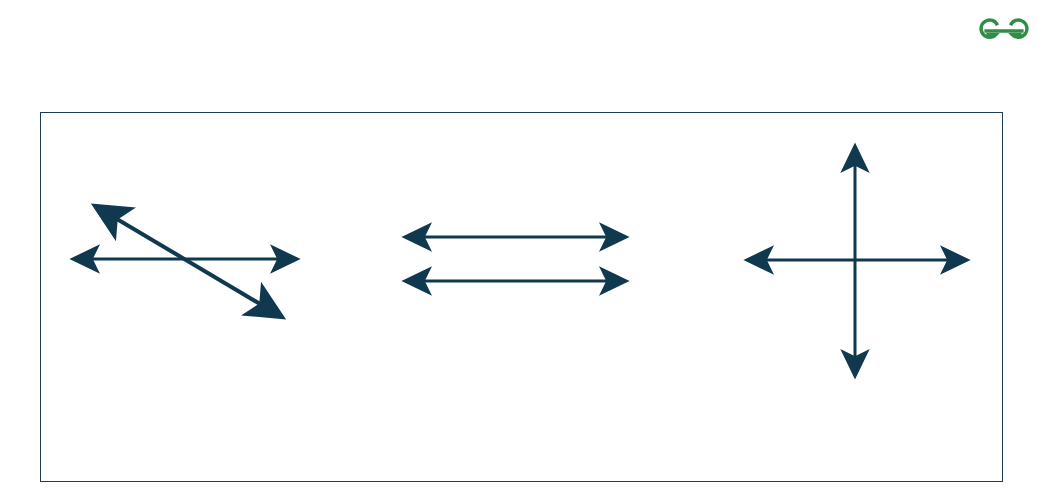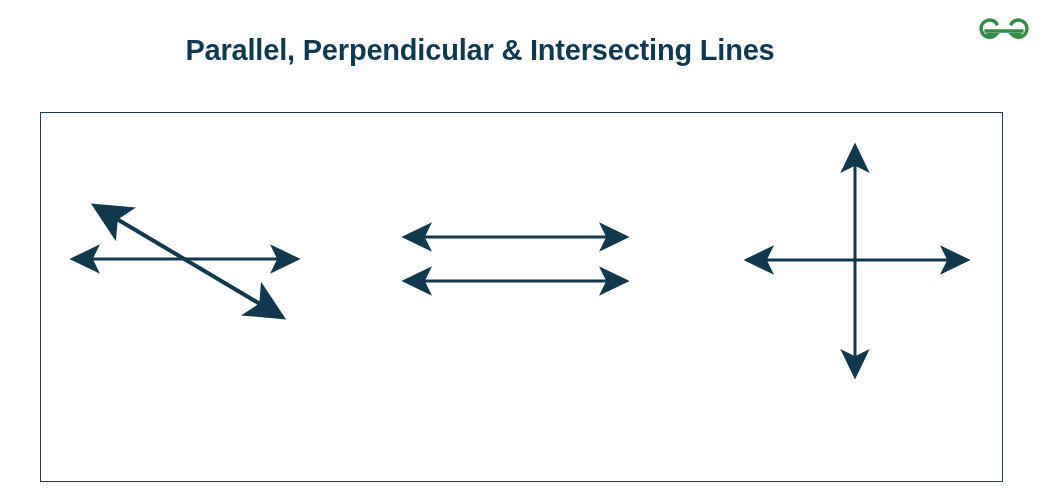--- a/index.html
+++ b/index.html
@@ -71,21 +71,20 @@
   <div class="logo">
     <svg width="56" height="36" viewBox="0 0 56 36" xmlns="http://www.w3.org/2000/svg">
       <g fill="none" stroke="#308d46" stroke-width="3.4">
         <path d="M21.5 13.2 A8.6 8.6 0 1 0 19.9 22.6 L10.4 22.6"></path>
         <path d="M34.5 13.2 A8.6 8.6 0 1 1 36.1 22.6 L45.6 22.6"></path>
         <path d="M8.4 19.0 L47.6 19.0"></path>
       </g>
     </svg>
   </div>
 
-  <div class="title">Parallel, Perpendicular &amp; Intersecting Lines</div>
 
   <div class="figure-box">
     <svg class="figure-svg" viewBox="0 0 963 370" xmlns="http://www.w3.org/2000/svg">
       <defs>
 
         <marker id="arrowStart" markerWidth="11" markerHeight="11" refX="9.4" refY="5.5" orient="auto-start-reverse" markerUnits="strokeWidth">
           <path d="M10.6,5.5 L0.4,0.6 L2.8,5.5 L0.4,10.4 Z" fill="#10394f"></path>
         </marker>
         <marker id="arrowEnd" markerWidth="11" markerHeight="11" refX="9.4" refY="5.5" orient="auto" markerUnits="strokeWidth">
           <path d="M10.6,5.5 L0.4,0.6 L2.8,5.5 L0.4,10.4 Z" fill="#10394f"></path>

